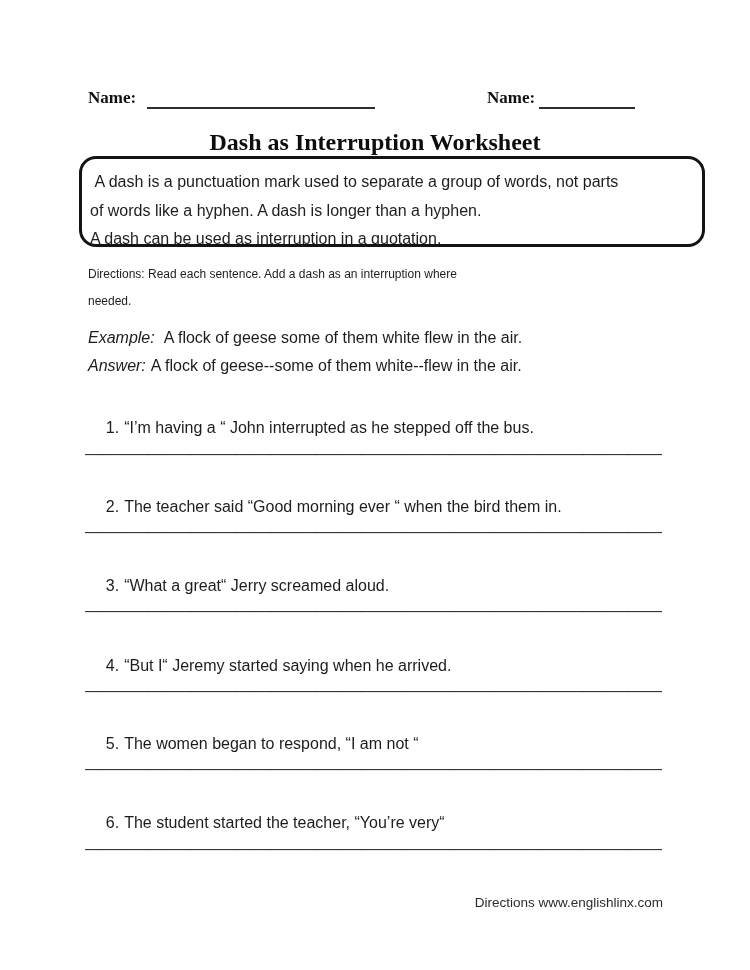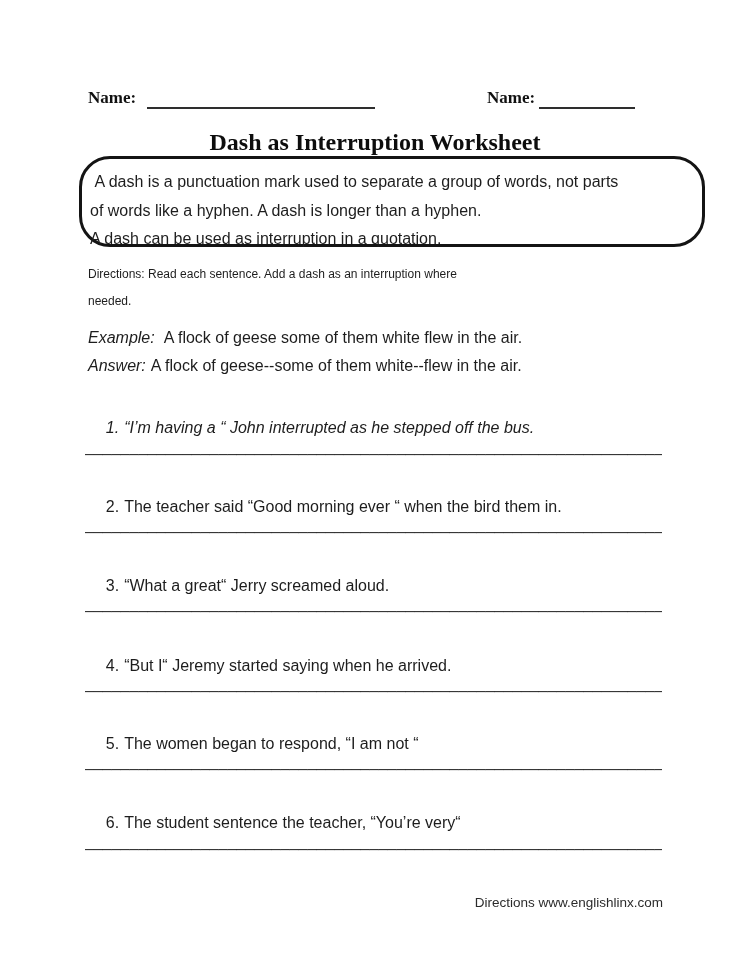--- a/index.html
+++ b/index.html
@@ -39,21 +39,21 @@
     font-weight: bold;
     font-size: 24px;
     color: #0d0d0d;
   }
   
   .def-box {
     position: absolute;
     left: 79px; top: 156px;
     width: 626px; height: 91px;
     border: 3px solid #141414;
-    border-radius: 31px;
+    border-radius: 17px;
     padding: 9px 14px 0 8px;
   }
   .def-line {
     font-size: 16px;
     line-height: 28.5px;
     white-space: pre-wrap;
     color: #1d1d1d;
   }
   
   .directions {
@@ -70,21 +70,21 @@
   .answer-row  .ex-text { margin-left: 5px; }
   
   .question {
     position: absolute;
     left: 88px;
     width: 600px;
     font-size: 16px;
     line-height: 20px;
     white-space: pre-wrap;
   }
-  .q1 { top: 398px; font-style: italic; } .q2 { top: 477px; } .q3 { top: 556px; }
+  .q1 { top: 398px; } .q2 { top: 477px; } .q3 { top: 556px; }
   .q4 { top: 636px; } .q5 { top: 714px; } .q6 { top: 793px; }
   .q-num { margin-right: 5px; }
   
   .blank {
     position: absolute;
     left: 85px;
     width: 577px;
     height: 24px;
     overflow: hidden;
     font-size: 16px;
@@ -152,19 +152,19 @@
     <span class="q-num">4.</span><span>“But I“ Jeremy started saying when he arrived.</span>
   </div>
   <div class="blank b4">________________________________________________________________________________</div>
 
   <div class="question q5">
     <span class="q-num">5.</span><span>The women began to respond, “I am not “</span>
   </div>
   <div class="blank b5">________________________________________________________________________________</div>
 
   <div class="question q6">
-    <span class="q-num">6.</span><span>The student sentence the teacher, “You’re very“</span>
+    <span class="q-num">6.</span><span>The student started the teacher, “You’re very“</span>
   </div>
   <div class="blank b6">________________________________________________________________________________</div>
 
   <div class="copyright">Directions www.englishlinx.com</div>
 
 </div>
 
 </body></html>

